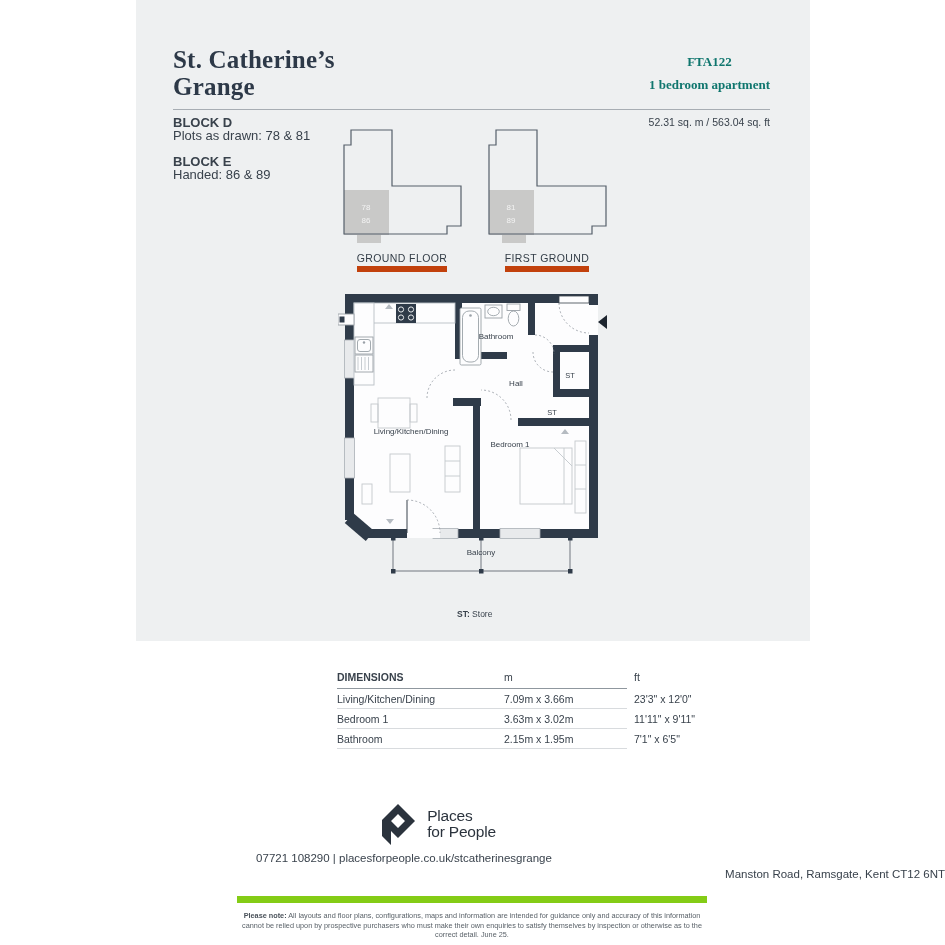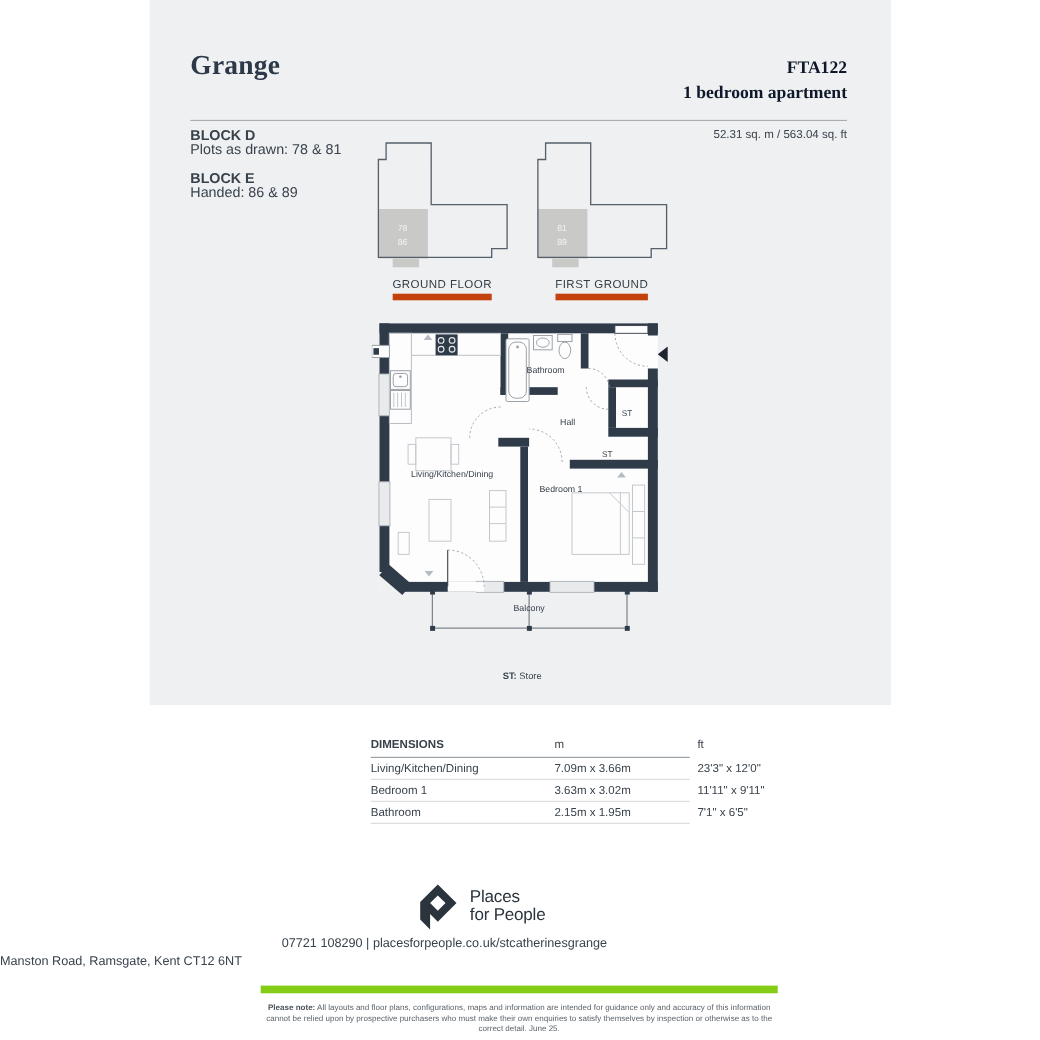--- a/index.html
+++ b/index.html
@@ -7,22 +7,22 @@
     width:945px;height:945px;position:relative;background:#ffffff;
     font-family:"Liberation Sans", sans-serif;color:#39424c;overflow:hidden;
   }
   .sheet{position:absolute;left:136px;top:0;width:674px;height:641px;background:#eef0f1;}
   .abs{position:absolute;}
   .title{
     left:173px;top:46px;font-family:"Liberation Serif", serif;font-weight:bold;
     font-size:25px;line-height:27px;color:#2d3948;letter-spacing:.2px;
   }
   .plotblock{
-    right:175px;top:50px;text-align:right;font-family:"Liberation Serif", serif;
-    font-weight:bold;font-size:16px;line-height:23px;color:#0f172a;
+    right:175px;top:50px;text-align:center;font-family:"Liberation Serif", serif;
+    font-weight:bold;font-size:13px;line-height:23px;color:#0f766e;
   }
   .rule{left:173px;top:109px;width:597px;height:1px;background:#a7adb3;}
   .blocks{left:173px;top:116px;font-size:13px;line-height:13px;}
   .blocks .bname{font-weight:bold;}
   .blocks .bgroup{margin-bottom:13px;}
   .area{right:175px;top:116px;font-size:10.5px;}
   .mini{width:124px;text-align:center;}
   .mini1{left:340px;top:126px;}
   .mini2{left:485px;top:126px;}
   .minilabel{display:inline-block;margin-top:3px;border-bottom:6px solid #c2410c;
@@ -31,32 +31,33 @@
   .stnote{left:457px;top:609px;font-size:8.5px;color:#39424c;}
   .stnote b{font-weight:bold;}
   .dimtable{left:337px;top:671px;width:290px;font-size:10.5px;color:#39424c;}
   .trow{display:grid;grid-template-columns:123px 86px 81px;align-items:end;gap:44px;}
   .thead{padding-bottom:5px;border-bottom:1px solid #8f979e;}
   .thead .c0{font-weight:bold;}
   .tbody .trow{padding:4px 0 3px 0;border-bottom:1px solid #d8dbde;}
   .logo{left:0;top:802px;width:874px;display:flex;justify-content:center;align-items:center;gap:9px;}
   .logotext{font-size:15.5px;line-height:16.5px;color:#2b333d;font-weight:500;letter-spacing:-.2px;}
   .contact{left:0;top:852px;width:808px;text-align:center;font-size:11.5px;color:#39424c;}
-  .address{left:0;top:868px;width:945px;text-align:left;font-size:11.5px;color:#39424c;}
+  .address{left:0;top:868px;width:945px;text-align:right;font-size:11.5px;color:#39424c;}
   .disclaimer{left:237px;top:896px;width:470px;border-top:7px solid #84cc16;padding-top:8px;
     font-size:7.3px;line-height:9.6px;color:#5a6269;text-align:center;}
   .disclaimer b{font-weight:bold;color:#4a525a;}
   svg text{font-family:"Liberation Sans", sans-serif;}
 </style>
 </head>
 <body>
 
 <div class="sheet"></div>
 
 <div class="abs title">
+  <div>St. Catherine’s</div>
   <div>Grange</div>
 </div>
 <div class="abs plotblock">
   <div>FTA122</div>
   <div>1 bedroom apartment</div>
 </div>
 <div class="abs rule"></div>
 
 <div class="abs blocks">
   <div class="bgroup">

